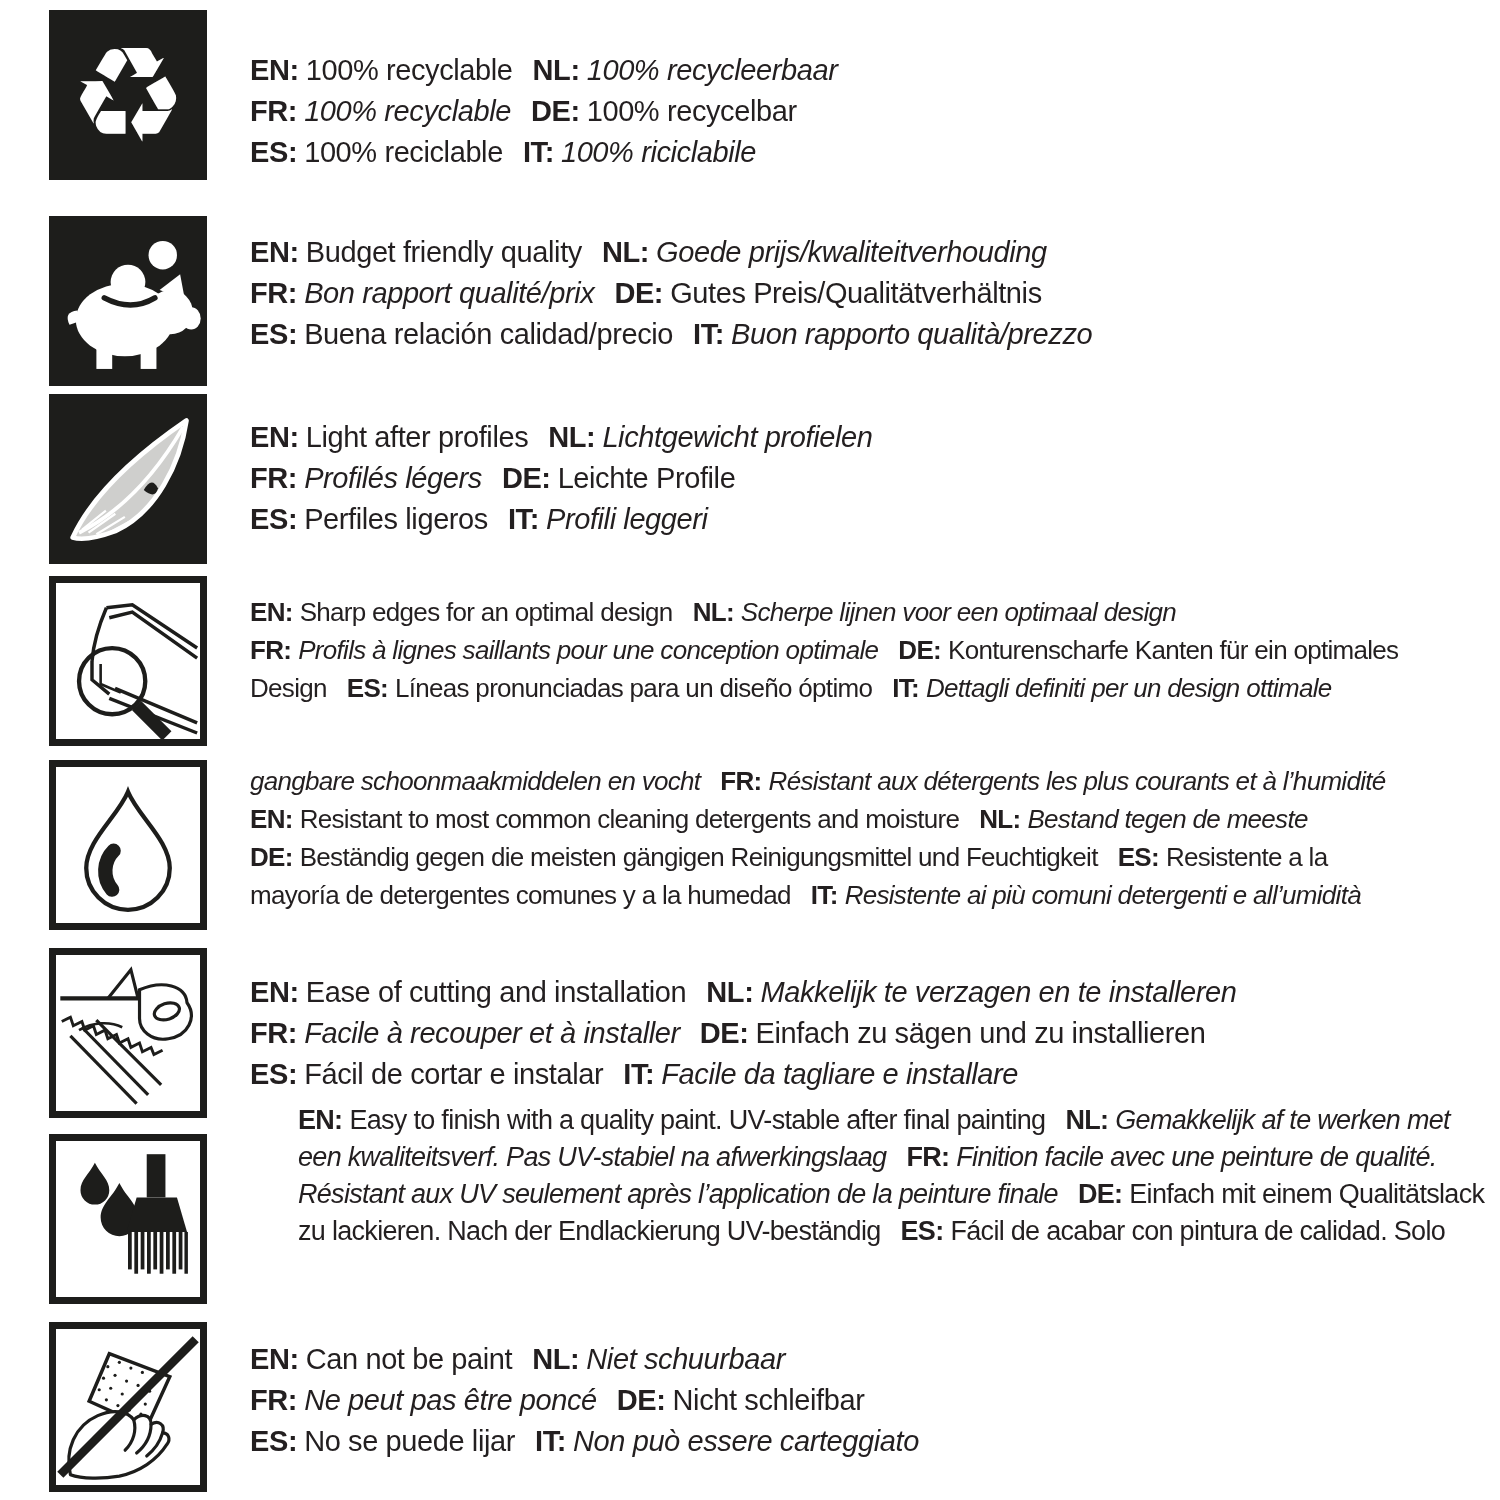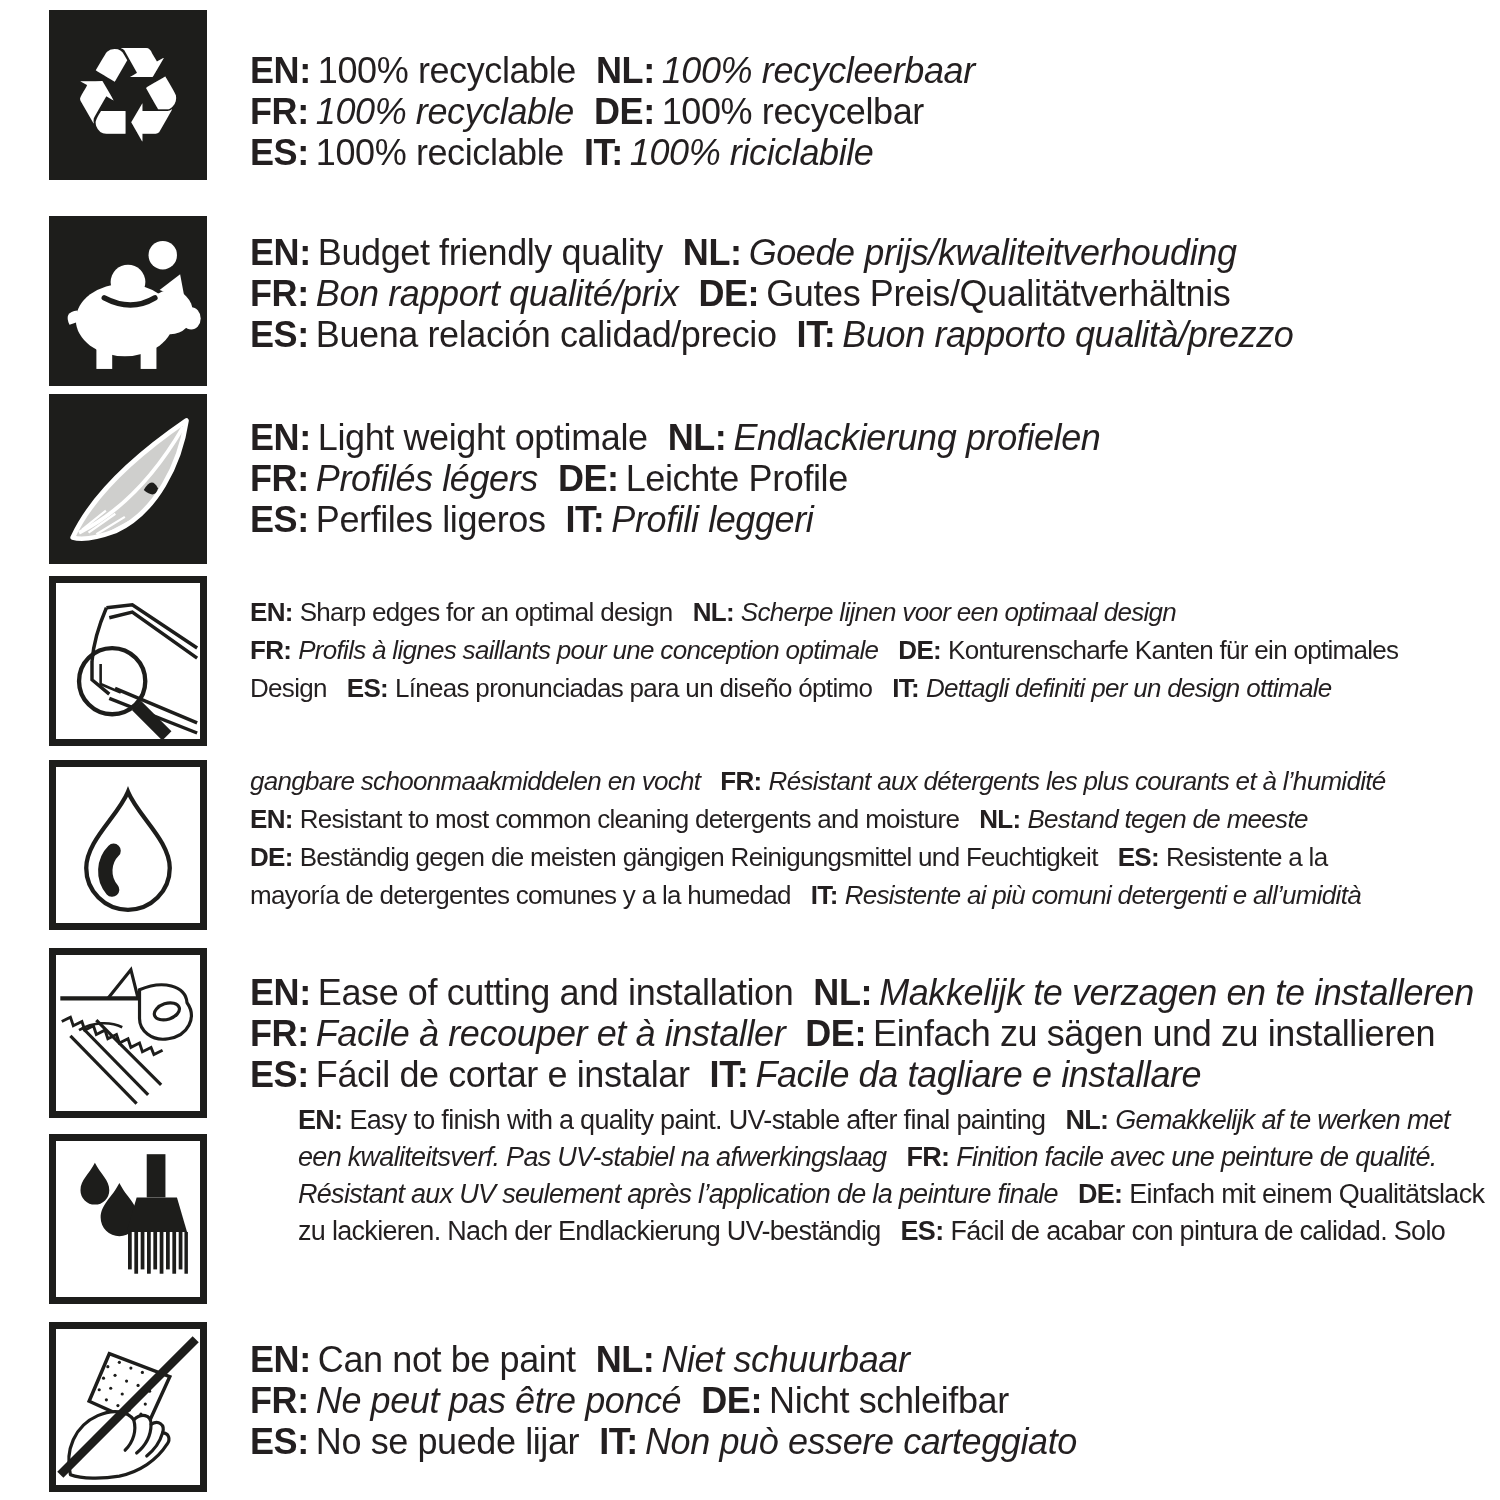--- a/index.html
+++ b/index.html
@@ -10,21 +10,21 @@
   .r5{top:760px}.r6{top:948px}.r7{top:1134px}.r8{top:1322px}
 
   .icon-box{position:absolute;left:0;top:0;width:158px;height:170px;box-sizing:border-box;}
   .icon-box.dark{background:#1d1d1b;}
   .icon-box.light{background:#ffffff;border:7px solid #1d1d1b;}
   .icon-box svg{display:block;width:100%;height:100%;}
   .glyph{display:flex;align-items:center;justify-content:center;width:100%;height:100%;
          font-family:"DejaVu Sans",sans-serif;font-size:132px;line-height:1;color:#ffffff;}
 
   .text-block{position:absolute;left:201px;top:0;width:1245px;}
-  .line{white-space:nowrap;font-size:36px;letter-spacing:-0.4px;line-height:41px;}
+  .line{white-space:nowrap;font-size:29px;letter-spacing:-0.4px;line-height:41px;}
   .r4 .line,.r5 .line{font-size:26px;letter-spacing:-0.7px;line-height:38px;}
   .r7 .line{font-size:27px;letter-spacing:-0.7px;line-height:37px;margin-left:48px;}
   .r1 .text-block{top:40px}.r2 .text-block{top:16px}.r3 .text-block{top:23px}
   .r4 .text-block{top:17px}.r5 .text-block{top:2px}.r6 .text-block{top:24px}
   .r7 .text-block{top:-32px}.r8 .text-block{top:17px}
 
   .seg{margin-right:20px;}
   .seg:last-child{margin-right:0;}
   .seg.it .txt{font-style:italic;}
   .lbl{font-weight:700;font-style:normal;margin-right:7px;}
@@ -68,21 +68,21 @@
       <div class="row r3">
     <div class="icon-box dark">
           <svg viewBox="0 0 100 100">
     <path d="M15 87 C27 61 52 37 87 13 C83 40 68 71 42 83 C31 87 21 89 15 87 Z" fill="#cfcfcd" stroke="#ffffff" stroke-width="3" stroke-linejoin="round"></path>
     <path d="M19 84 C45 71 67 48 85 17" stroke="#ffffff" stroke-width="2.4" fill="none"></path>
     <path d="M21 82 L36 70 M25 84 L42 72 M30 85 L48 74 M36 85 L53 76" stroke="#ffffff" stroke-width="1.4"></path>
     <path d="M60 57 q5 -9 9 -1 q-2 7 -9 1 Z" fill="#1d1d1b"></path>
   </svg>
         </div>
     <div class="text-block">
-          <div class="line"><span class="seg"><b class="lbl">EN:</b><span class="txt">Light weight optimale</span></span><span class="seg it"><b class="lbl">NL:</b><span class="txt">Endlackierung profielen</span></span></div>
+          <div class="line"><span class="seg"><b class="lbl">EN:</b><span class="txt">Light after profiles</span></span><span class="seg it"><b class="lbl">NL:</b><span class="txt">Lichtgewicht profielen</span></span></div>
           <div class="line"><span class="seg it"><b class="lbl">FR:</b><span class="txt">Profilés légers</span></span><span class="seg"><b class="lbl">DE:</b><span class="txt">Leichte Profile</span></span></div>
           <div class="line"><span class="seg"><b class="lbl">ES:</b><span class="txt">Perfiles ligeros</span></span><span class="seg it"><b class="lbl">IT:</b><span class="txt">Profili leggeri</span></span></div>
         </div>
   </div>
       <div class="row r4">
     <div class="icon-box light">
           <svg viewBox="0 0 100 100">
     <g stroke="#1d1d1b" fill="none" stroke-width="2.4">
       <path d="M35 13 L53 11 L98 41"></path>
       <path d="M37 20 L53 16 L98 48"></path>

